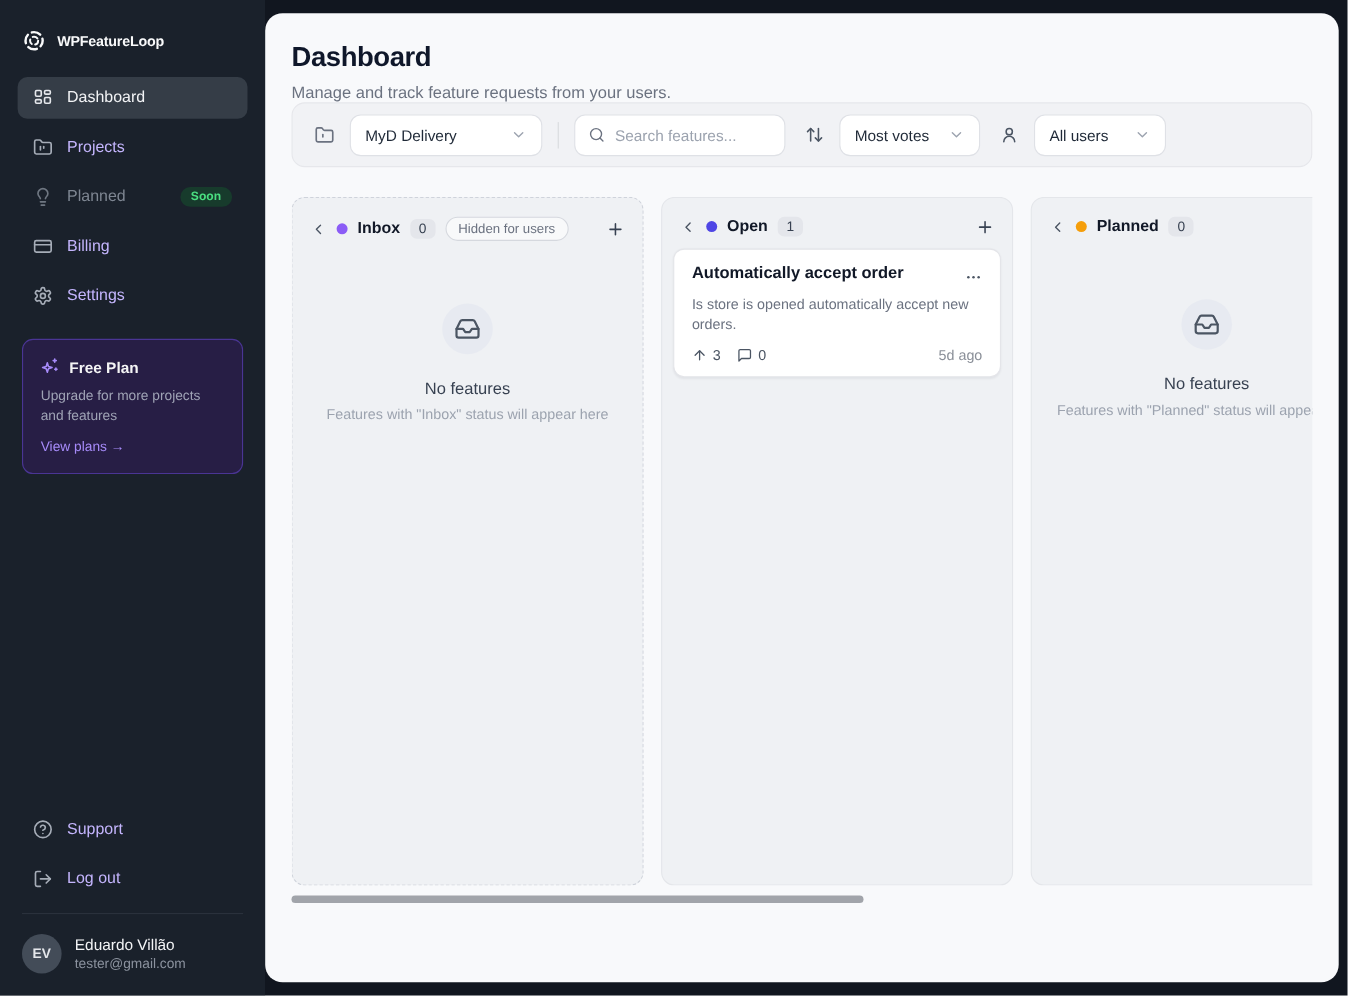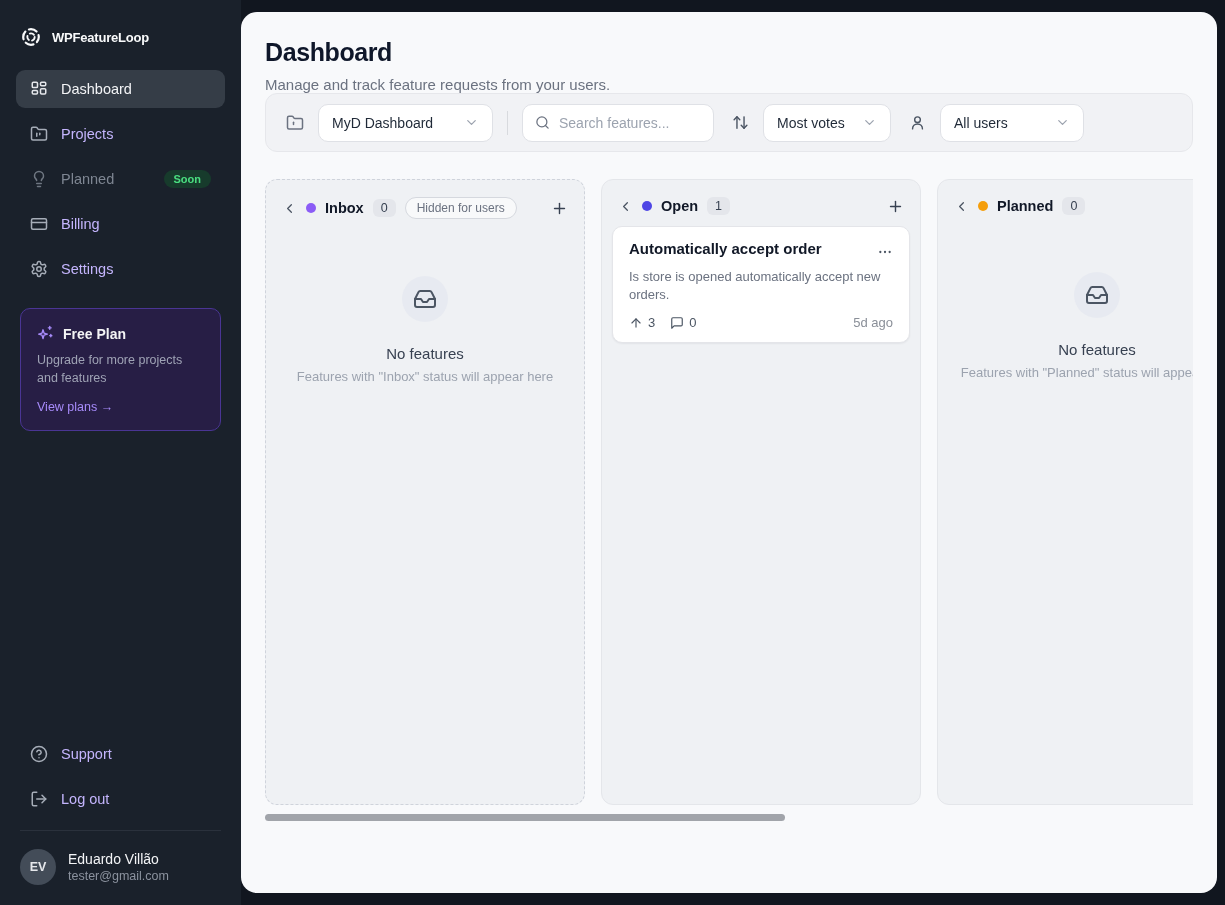--- a/index.html
+++ b/index.html
@@ -252,21 +252,21 @@
   <div class="page-subtitle">Manage and track feature requests from your users.</div>
 
   <div class="filter-bar">
     <span>
       <svg width="18" height="18" viewBox="0 0 24 24" fill="none" stroke="#6b7280" stroke-width="2" stroke-linecap="round" stroke-linejoin="round">
         <path d="M4 20h16a2 2 0 0 0 2-2V8a2 2 0 0 0-2-2h-7.9a2 2 0 0 1-1.69-.9L9.6 3.9A2 2 0 0 0 7.93 3H4a2 2 0 0 0-2 2v13a2 2 0 0 0 2 2Z"></path>
         <path d="M10 11v3"></path>
       </svg>
     </span>
     <div class="control select" style="width:175px">
-      <span>MyD Dashboard</span>
+      <span>MyD Delivery</span>
       <span>
         <svg width="15" height="15" viewBox="0 0 24 24" fill="none" stroke="#9ca3af" stroke-width="2" stroke-linecap="round" stroke-linejoin="round">
             <path d="m6 9 6 6 6-6"></path>
           </svg>
       </span>
     </div>
     <div class="v-divider"></div>
     <div class="control search-box">
       <span>
         <svg width="15" height="15" viewBox="0 0 24 24" fill="none" stroke="#6b7280" stroke-width="2" stroke-linecap="round" stroke-linejoin="round">
@@ -291,21 +291,21 @@
             <path d="m6 9 6 6 6-6"></path>
           </svg>
       </span>
     </div>
     <span style="margin-left:4px">
       <svg width="17" height="17" viewBox="0 0 24 24" fill="none" stroke="#4b5563" stroke-width="2" stroke-linecap="round" stroke-linejoin="round">
         <circle cx="12" cy="8" r="4"></circle>
           <path d="M5 21c0-3.9 3.1-7 7-7s7 3.1 7 7"></path>
       </svg>
     </span>
-    <div class="control select" style="width:144px">
+    <div class="control select" style="width:120px">
       <span>All users</span>
       <span>
         <svg width="15" height="15" viewBox="0 0 24 24" fill="none" stroke="#9ca3af" stroke-width="2" stroke-linecap="round" stroke-linejoin="round">
             <path d="m6 9 6 6 6-6"></path>
           </svg>
       </span>
     </div>
   </div>
 
   <div class="board">

